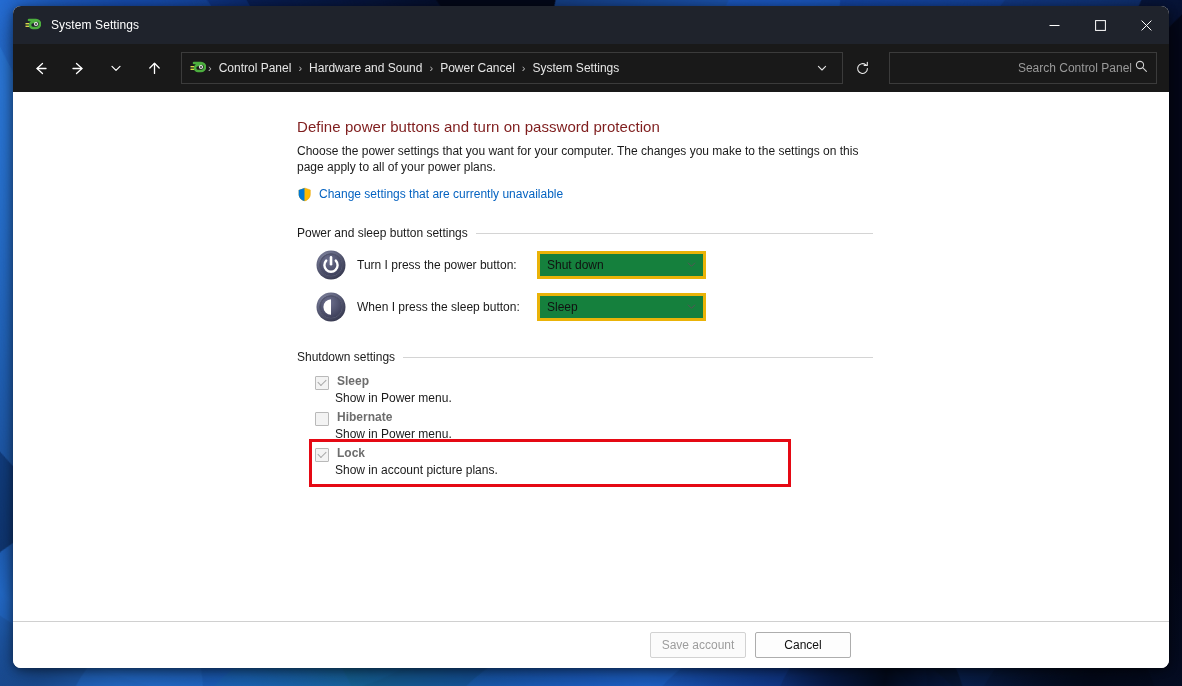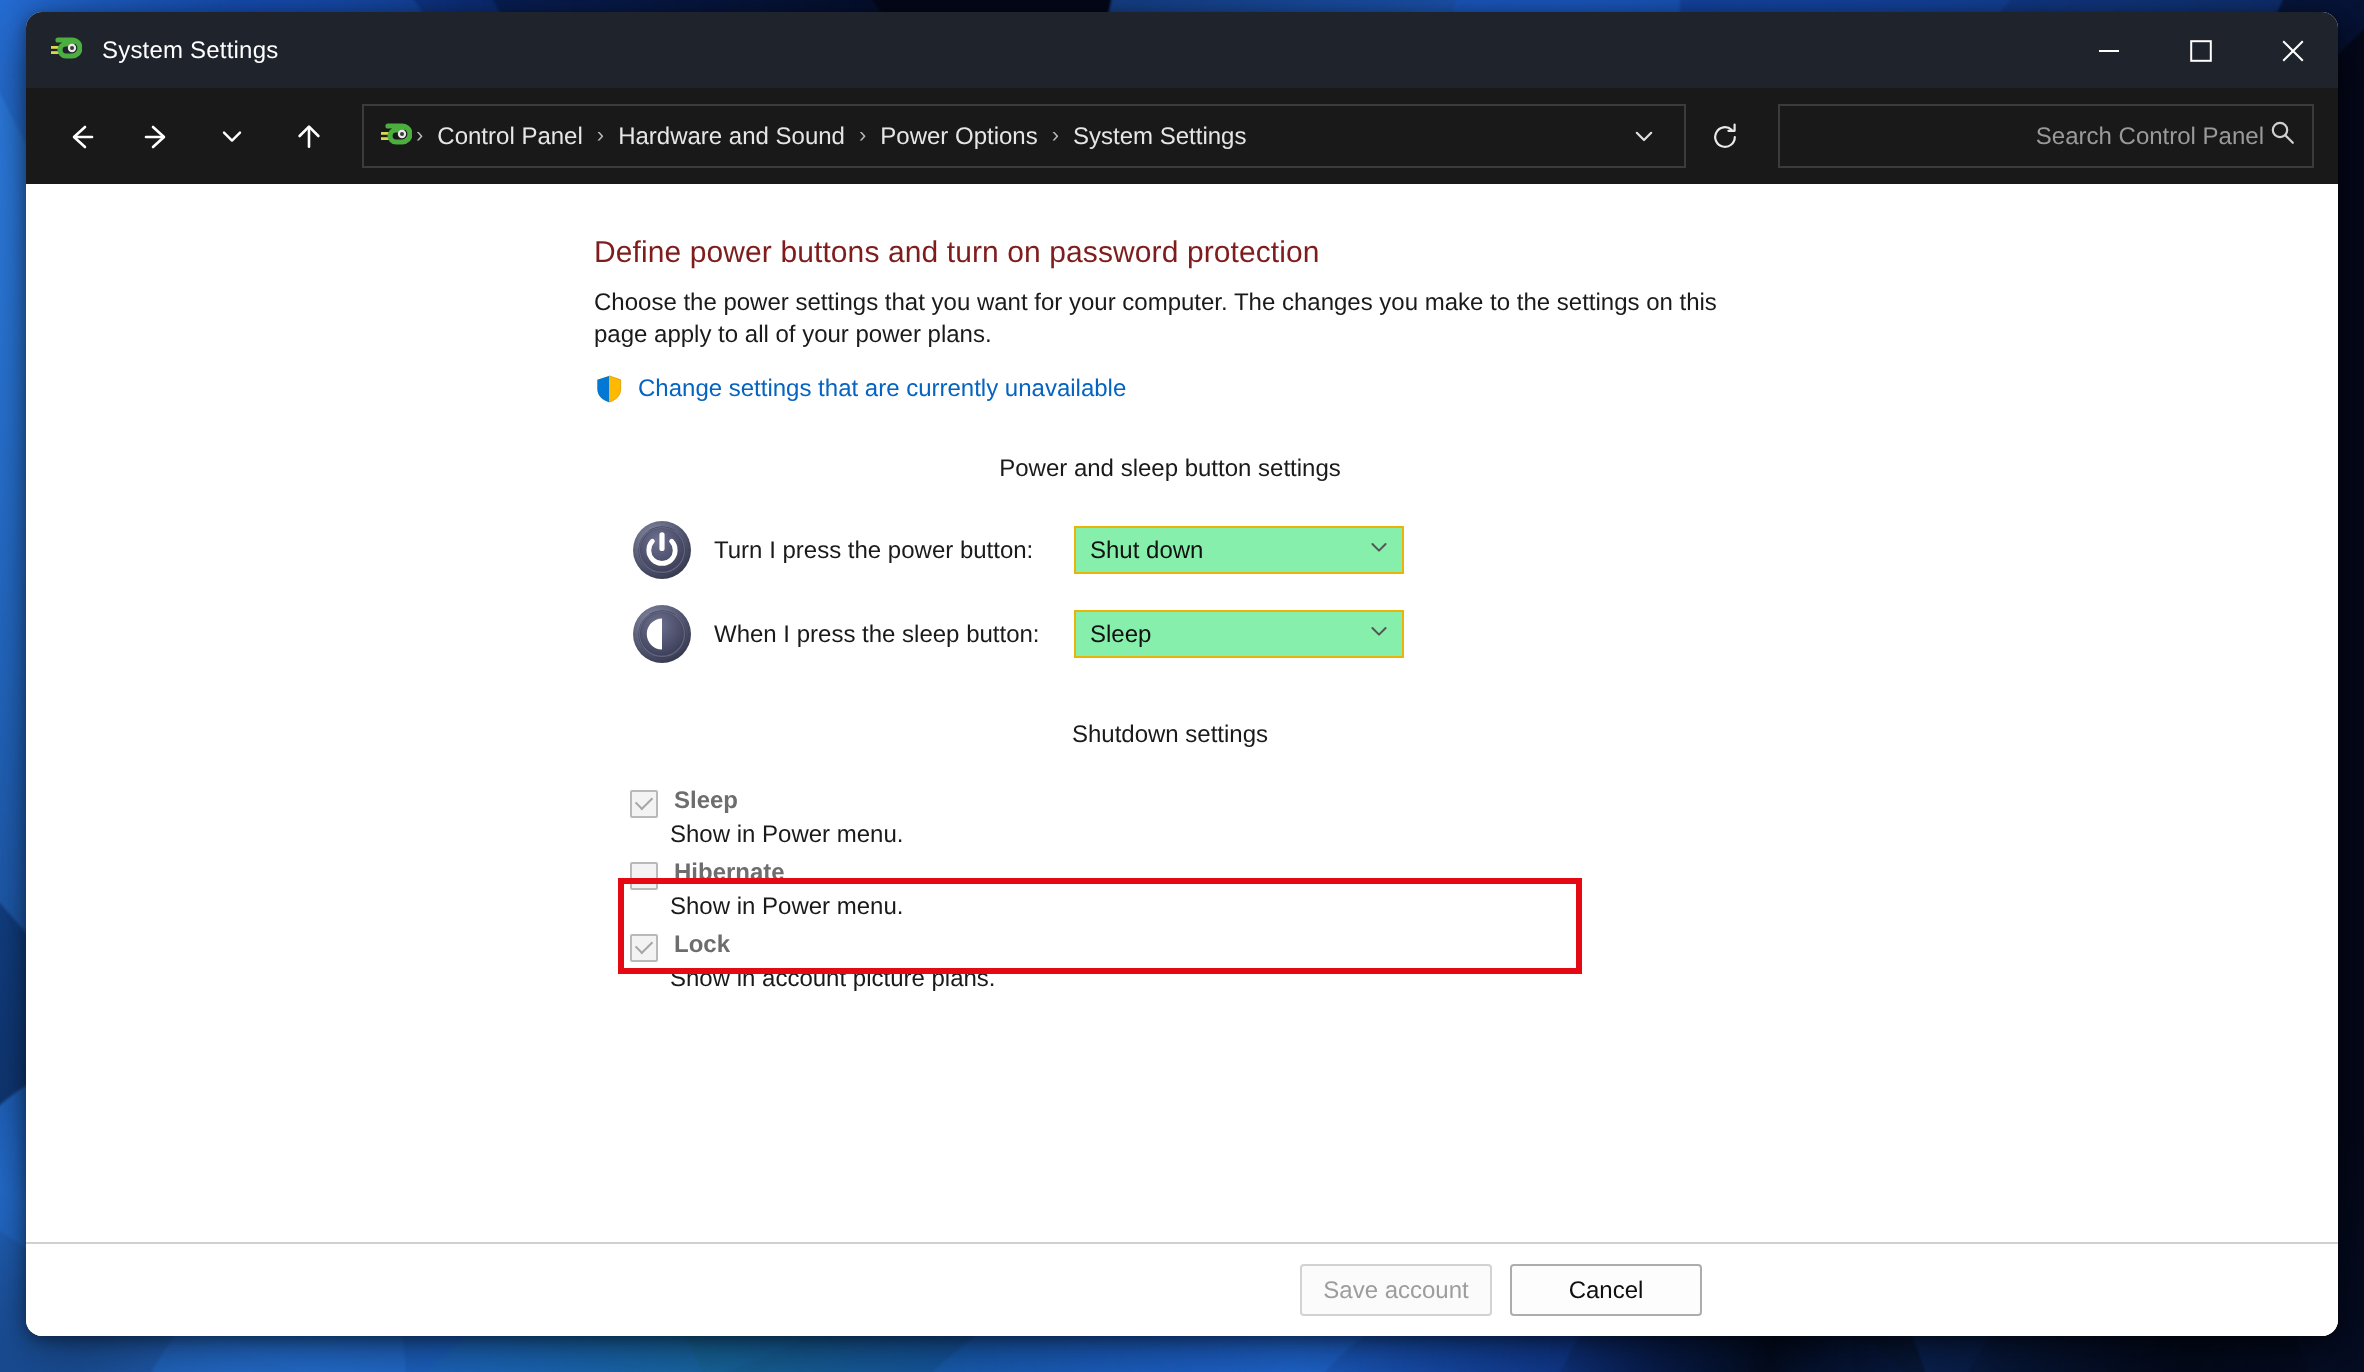--- a/index.html
+++ b/index.html
@@ -182,36 +182,36 @@
   .uac-link {
     display: flex; align-items: flex-start; gap: 7px;
     margin-bottom: 20px;
   }
   .uac-link a {
     color: #0563c1; font-size: 12px; text-decoration: none;
   }
 
   .group-head {
     display: flex; align-items: center; gap: 8px;
-    margin-bottom: 4px; width: 576px; flex-direction: column;
+    margin-bottom: 4px; width: 576px;
   }
   .group-head .lbl { color: #1a1a1a; font-size: 12px; white-space: nowrap; }
   .group-head .rule { flex: 1 1 auto; height: 1px; background: #d4d4d4; }
 
   .row-setting {
     display: flex; align-items: center;
     margin-left: 18px;
     height: 42px;
   }
   .row-setting .icn { width: 32px; height: 32px; flex: 0 0 auto; }
   .row-setting .txt { font-size: 12px; color: #1a1a1a; margin-left: 10px; width: 180px; }
   .combo {
     width: 150px; height: 22px;
-    border: 1px solid #eab308;
-    background: #86efac;
+    border: 3px solid #eab308;
+    background: #15803d;
     display: flex; align-items: center;
     padding: 0 6px 0 7px;
     font-size: 12px; color: #111;
     position: relative;
   }
   .combo .cval { flex: 1 1 auto; }
   .combo .carrow { color: #555; font-size: 10px; }
 
   .spacer-20 { height: 22px; }
 
@@ -349,21 +349,21 @@
           <path d="M4 3 h7 a4 4 0 0 1 0 8 h-3 a3 3 0 0 1 0 -6 h3" fill="none" stroke="#4cae3e" stroke-width="2.6" stroke-linecap="round"></path>
           <circle cx="11" cy="7" r="2.1" fill="#e9e9e9"></circle>
           <circle cx="11" cy="7" r="1" fill="#3b3b3b"></circle>
         </svg>
       </span>
       <span class="crumb-sep">›</span>
       <span class="crumb">Control Panel</span>
       <span class="crumb-sep">›</span>
       <span class="crumb">Hardware and Sound</span>
       <span class="crumb-sep">›</span>
-      <span class="crumb">Power Options</span>
+      <span class="crumb">Power Cancel</span>
       <span class="crumb-sep">›</span>
       <span class="crumb">System Settings</span>
       <span class="crumb-grow"></span>
       <span class="crumb-drop">
         <svg width="12" height="12" viewBox="0 0 12 12">
             <path d="M2.4 4.4 L6 8 L9.6 4.4" fill="none" stroke="currentColor" stroke-width="1.1" stroke-linecap="round" stroke-linejoin="round"></path>
           </svg>
       </span>
     </div>
 

